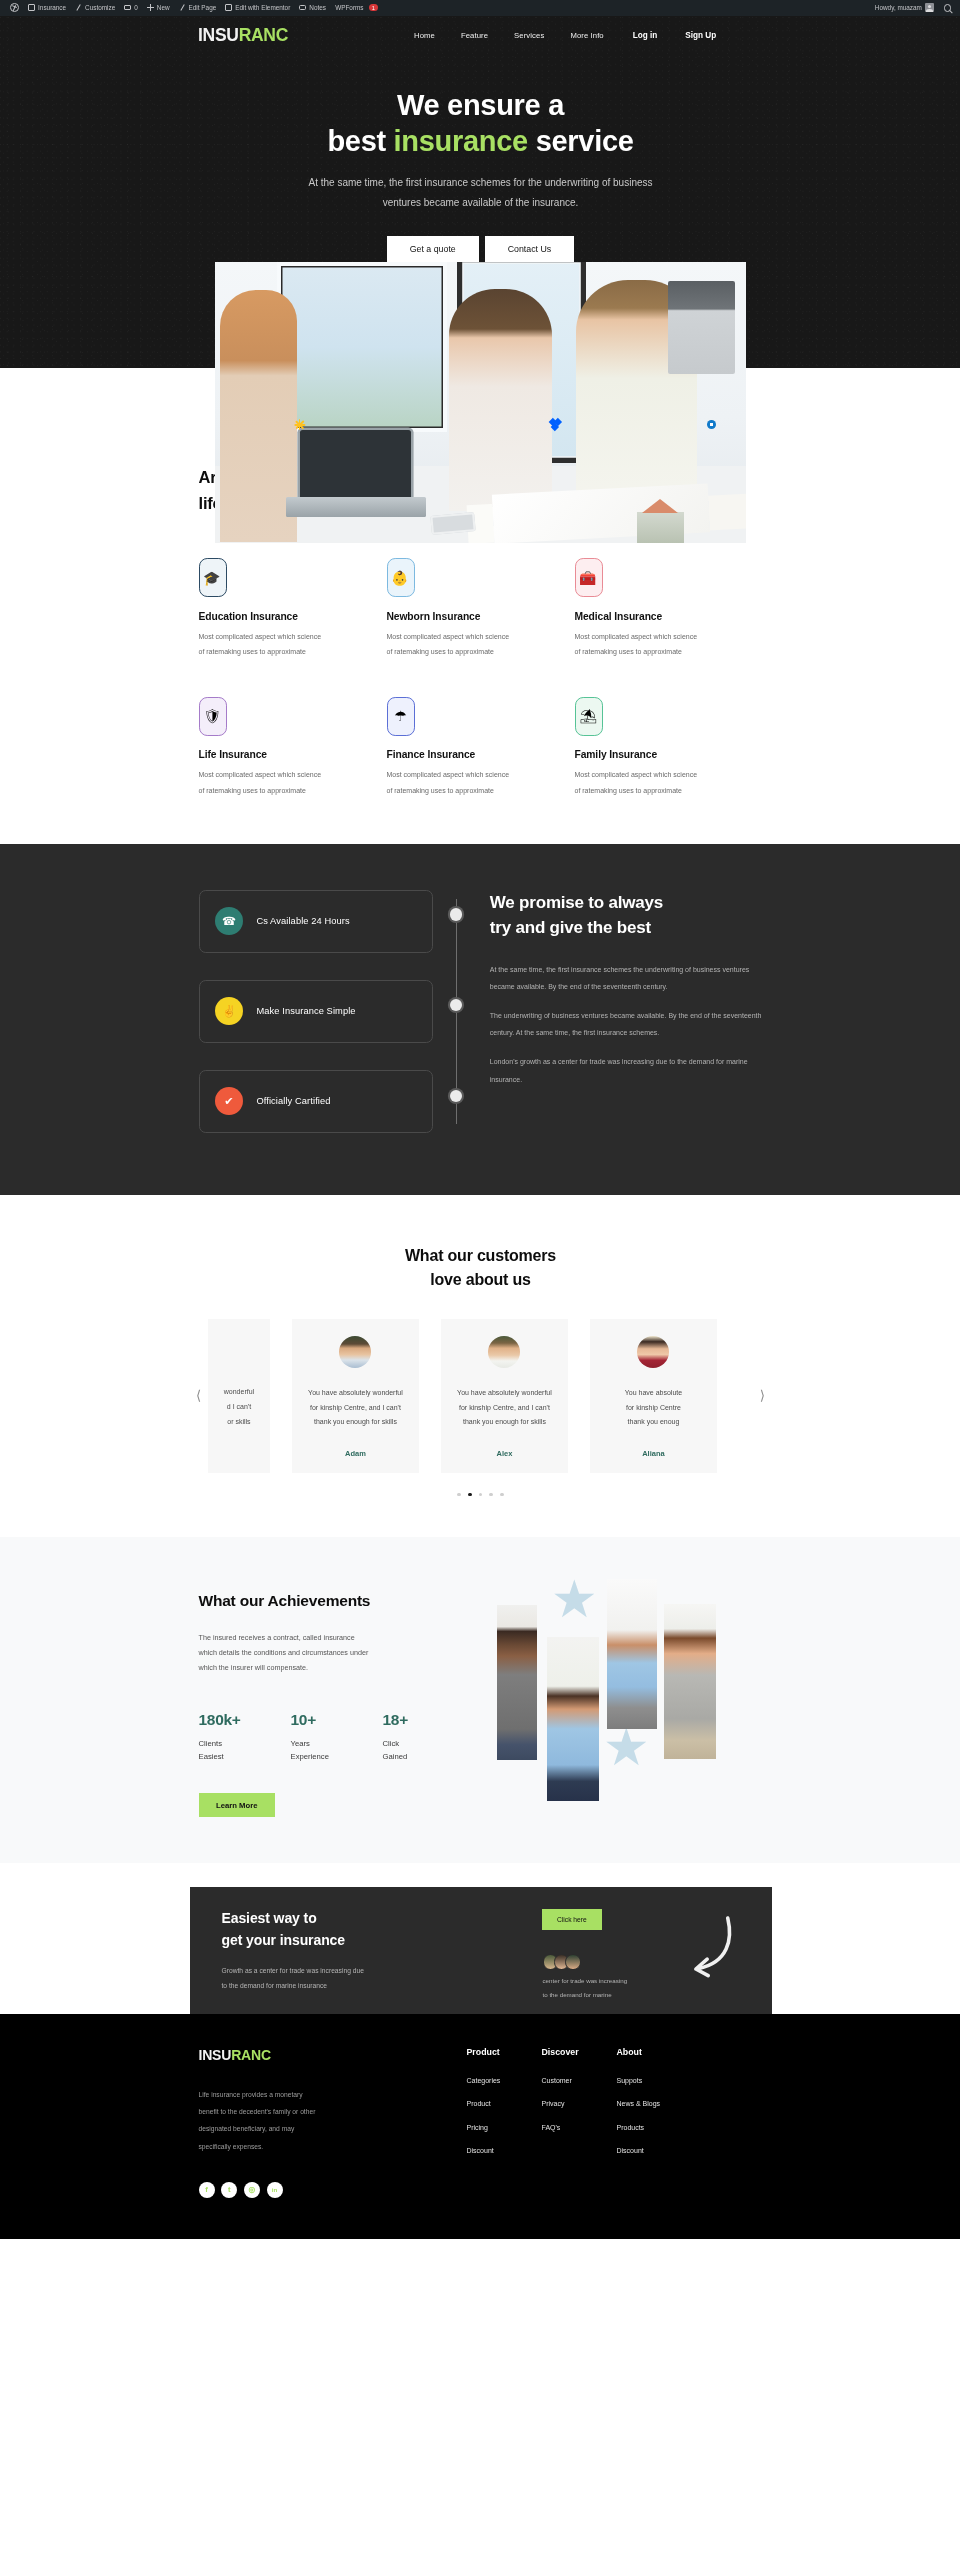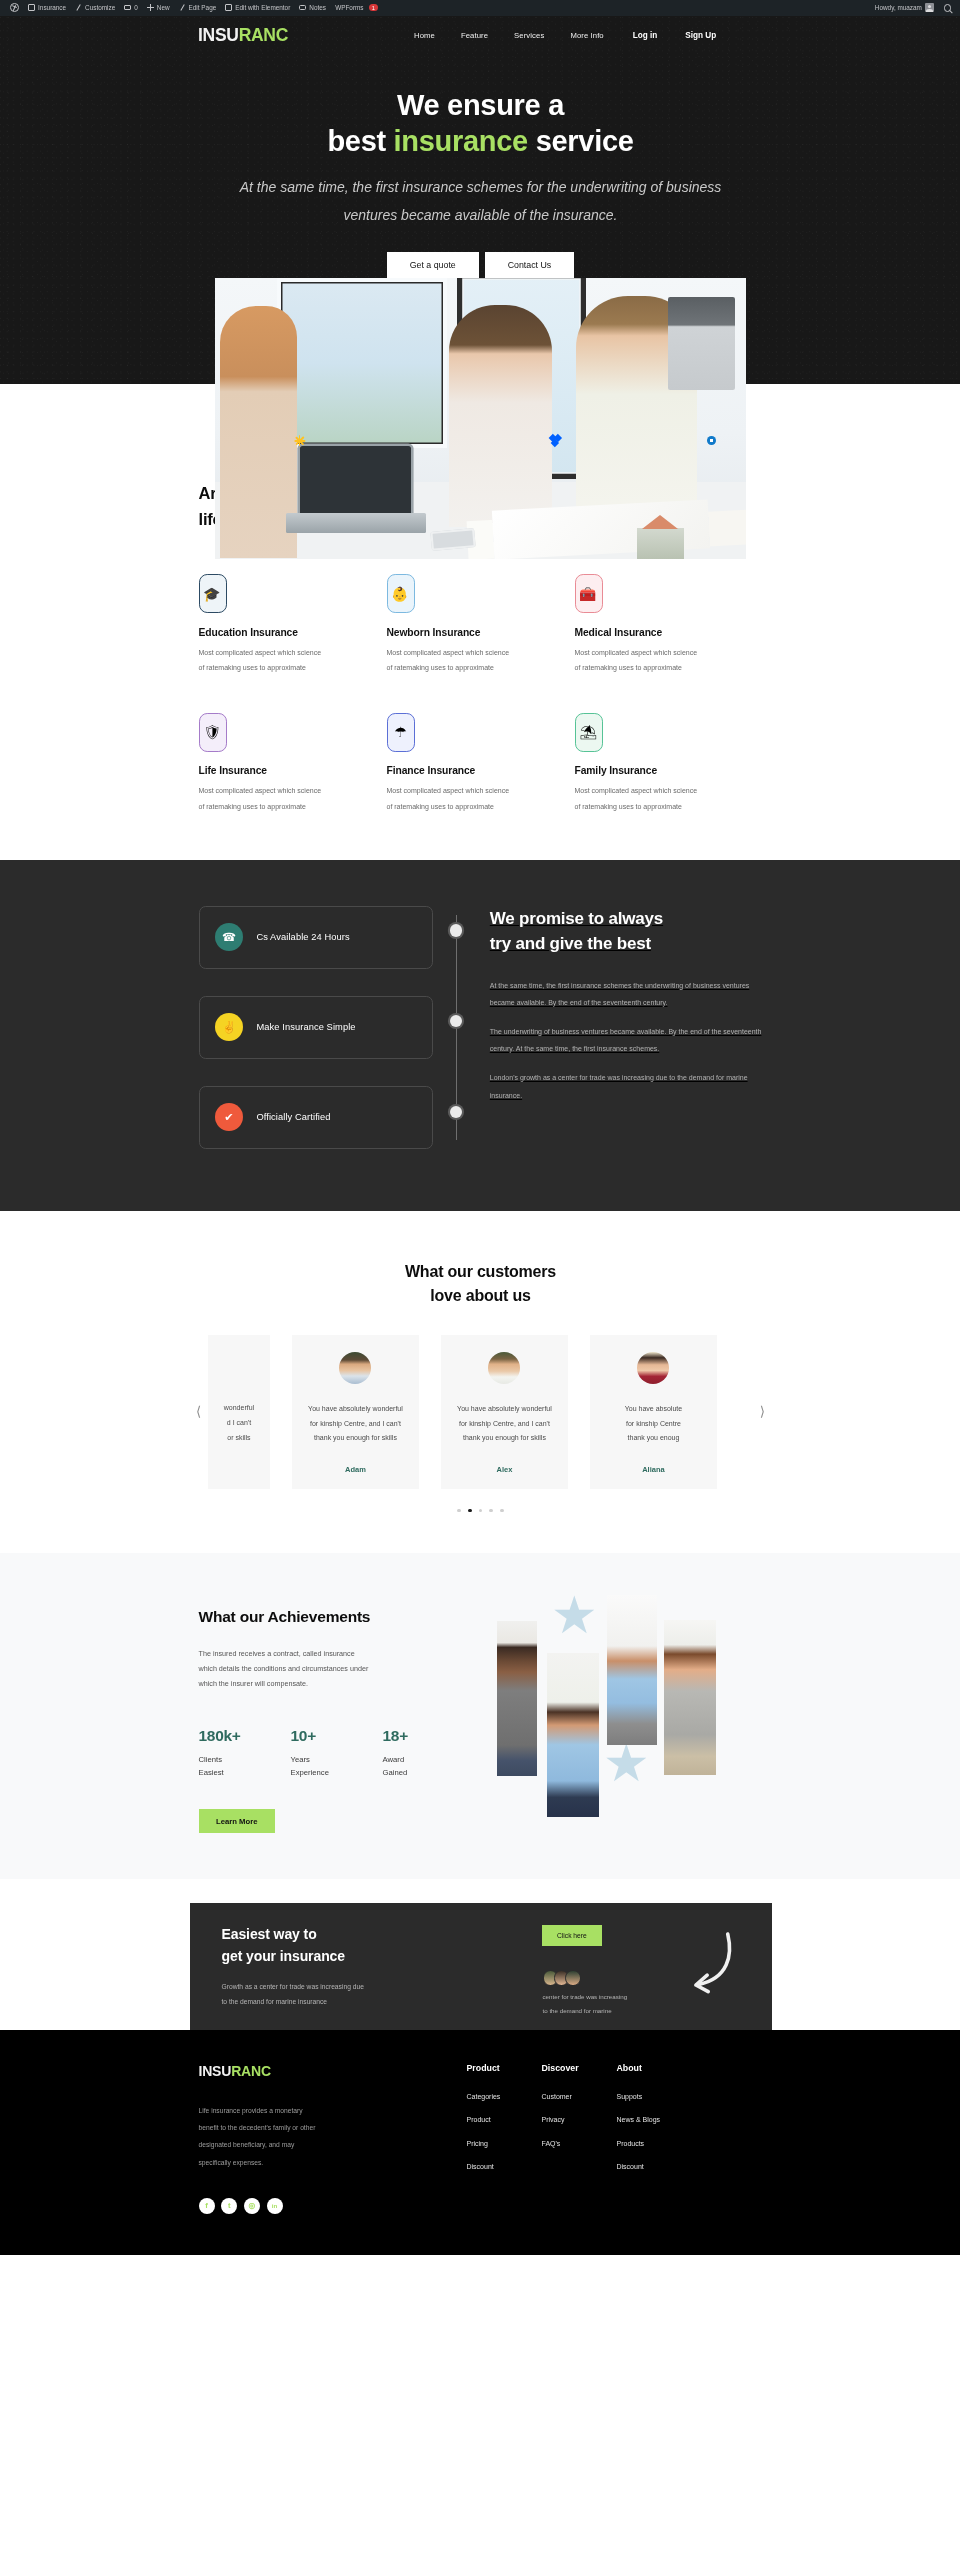--- a/index.html
+++ b/index.html
@@ -63,21 +63,21 @@
   .navlinks{ display:flex; align-items:center; gap:26px; margin-left:126px; }
   .navlinks a{ color:#f0f0f0; text-decoration:none; font-size:7.7px; letter-spacing:0.1px; }
   .navauth{ display:flex; align-items:center; gap:28px; margin-left:29px; }
   .navauth a{ color:#ffffff; text-decoration:none; font-size:8.2px; font-weight:600; }
 
   .hero-copy{ text-align:center; padding-top:31px; }
   .hero-h1{
     color:#fff; font-size:29px; line-height:1.26; font-weight:800; letter-spacing:-0.3px;
   }
   .hero-h1 .g{ color:#a8e063; }
-  .hero-sub{ color:#c9c9c9; font-size:14px; line-height:2.0; margin-top:13.4px;font-style:italic; }
+  .hero-sub{ color:#c9c9c9; font-size:10px; line-height:2.0; margin-top:13.4px; }
   .hero-btns{ display:flex; justify-content:center; gap:6px; margin-top:23px; padding-bottom:31px;}
   .btn-white{
     background:#fff; color:#111; border:0; font-size:8.8px; font-weight:500;
     padding:8.2px 23px; cursor:pointer; font-family:inherit;
   }
 
   
   .hero-img-wrap{ position:relative; height:75px; }
   .hero-img{
     position:absolute; left:215px; top:-31px; width:531px; height:281px;
@@ -198,21 +198,21 @@
     border:0.5px solid #4a4a4a; border-radius:6.7px; height:63px;
     display:flex; align-items:center; padding:0 15.5px; gap:13.4px;
   }
   .pr-badge{ width:28px;height:28px;border-radius:50%; display:flex; align-items:center; justify-content:center;
     color:#fff; font-size:11.3px; flex:0 0 28px;}
   .pr-card-t{ color:#fff; font-size:9.3px; font-weight:500; letter-spacing:0.1px;}
   .pr-rail{ width:47px; position:relative; align-self:stretch; }
   .pr-line{ position:absolute; left:23px; top:9.3px; bottom:9.3px; width:1px; background:#6f6f6f; }
   .pr-dot{ position:absolute; left:17.5px; width:12.4px;height:12.4px;border-radius:50%;background:#ebebeb;
     box-shadow:0 0 0 2.1px #5a5a5a;}
-  .pr-right{ flex:1; padding-left:10.3px;text-decoration:underline; }
+  .pr-right{ flex:1; padding-left:10.3px; }
   .pr-h2{ color:#fff; font-size:17px; line-height:1.5; font-weight:800; letter-spacing:-0.2px;}
   .pr-para{ color:#b3b3b3; font-size:7px; line-height:2.5; margin-top:19.6px; }
   .pr-para + .pr-para{ margin-top:11.3px; }
 
   
   .testi{ background:#fff; padding:49px 0 41px; }
   .te-h2{ text-align:center; font-size:16px; line-height:1.5; font-weight:800; color:#0d0d0d; letter-spacing:-0.2px;}
   .te-row{ position:relative; width:582px; margin:27px auto 0; display:flex; align-items:center; justify-content:center; }
   .te-track{ display:flex; gap:22px; align-items:stretch; overflow:hidden; width:546px; }
   .te-card{
@@ -614,21 +614,21 @@
           <div class="ach-stat">
             <div class="ach-num">180k+</div>
             <div class="ach-lab"><span>Clients</span><br><span>Easiest</span></div>
           </div>
           <div class="ach-stat">
             <div class="ach-num">10+</div>
             <div class="ach-lab"><span>Years</span><br><span>Experience</span></div>
           </div>
           <div class="ach-stat">
             <div class="ach-num">18+</div>
-            <div class="ach-lab"><span>Award</span><br><span>Gained</span></div>
+            <div class="ach-lab"><span>Click</span><br><span>Gained</span></div>
           </div>
         </div>
         <button class="ach-btn">Learn More</button>
       </div>
 
       <div class="ach-r">
         <div class="star" style="left:54px;top:-6.2px">★</div>
         <div class="star" style="left:106px;top:142px">★</div>
         <div class="strip s1"></div>
         <div class="strip s2"></div>

